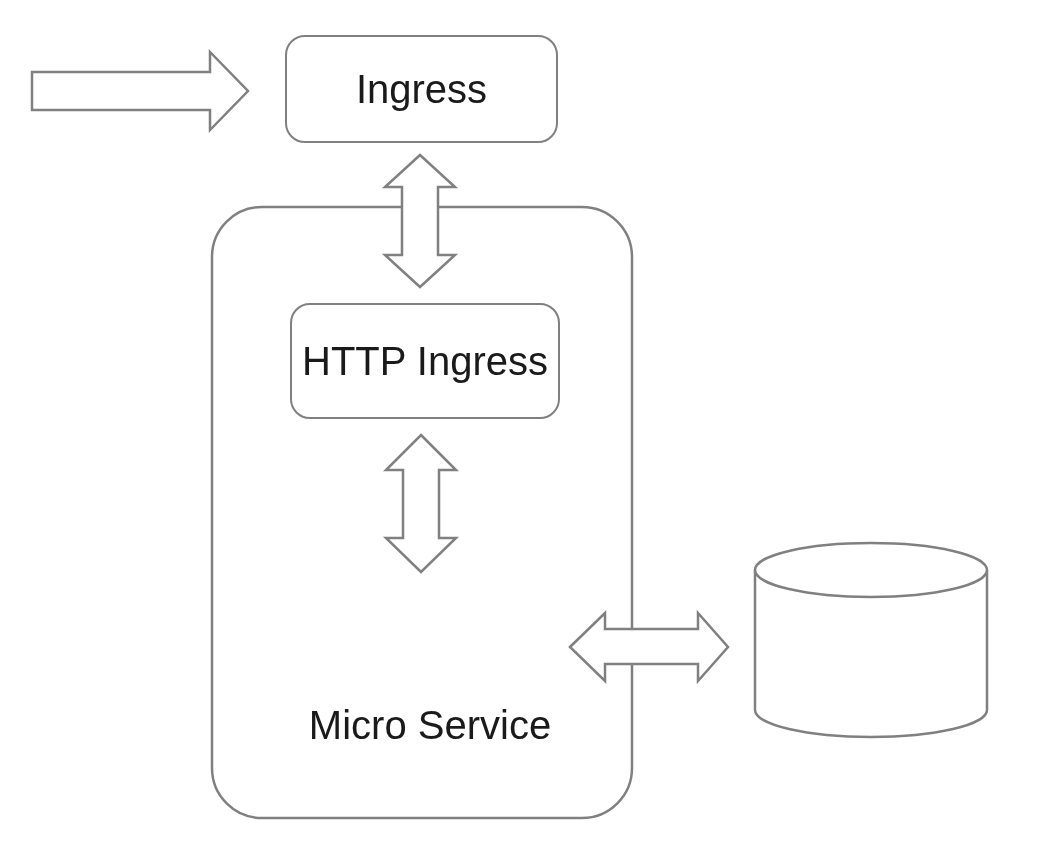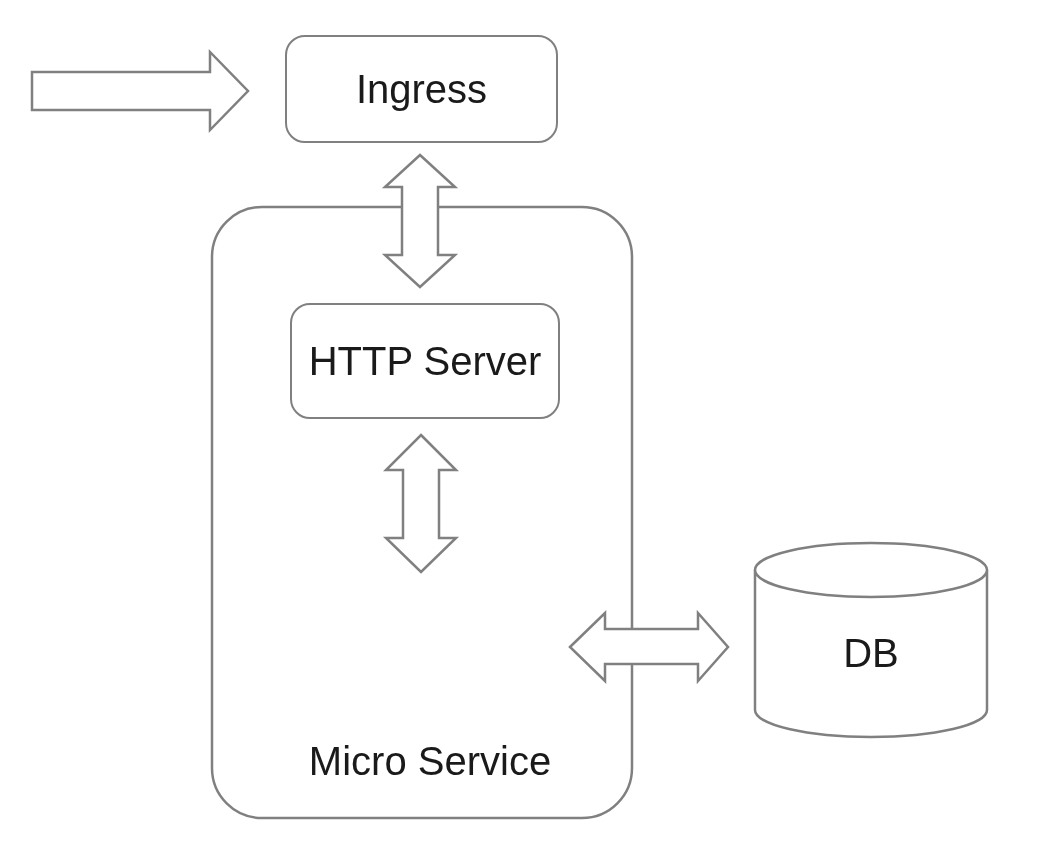--- a/index.html
+++ b/index.html
@@ -59,21 +59,21 @@
     position: absolute;
     display: flex;
     align-items: center;
     justify-content: center;
     font-size: 40px;
     line-height: 1.1;
     white-space: nowrap;
   }
   .label-micro-service {
     left: 212px;
-    top: 735px;
+    top: 699px;
     width: 436px;
     height: 52px;
   }
   .label-db {
     left: 755px;
     top: 623px;
     width: 232px;
     height: 60px;
   }
 </style>
@@ -96,25 +96,22 @@
 
     <path d="M755,570 L755,710 A116,27 0 0 0 987,710 L987,570" fill="#ffffff" stroke="#808080" stroke-width="2.5"></path>
     <ellipse cx="871" cy="570" rx="116" ry="27" fill="#ffffff" stroke="#808080" stroke-width="2.5"></ellipse>
   </svg>
 
   <div class="node node-ingress">
     <span>Ingress</span>
   </div>
 
   <div class="node node-http-server">
-    <span>HTTP Server</span>
+    <span>HTTP Ingress</span>
   </div>
 
 
   <div class="floating-label label-micro-service">
     <span>Micro Service</span>
   </div>
 
-  <div class="floating-label label-db">
-    <span>DB</span>
-  </div>
 
 </div>
 
 </body></html>

